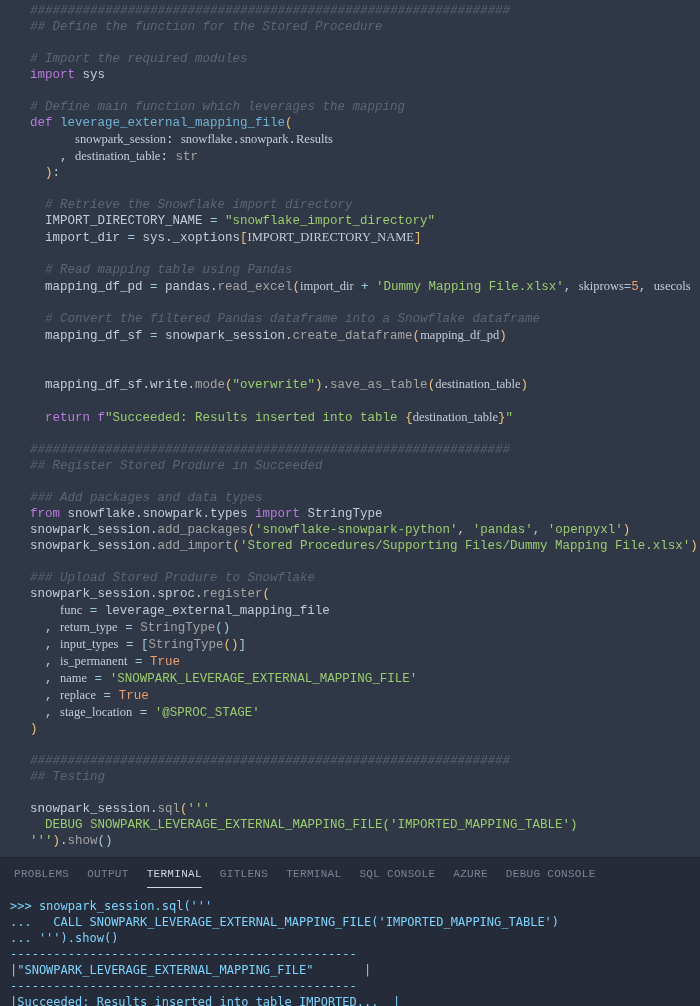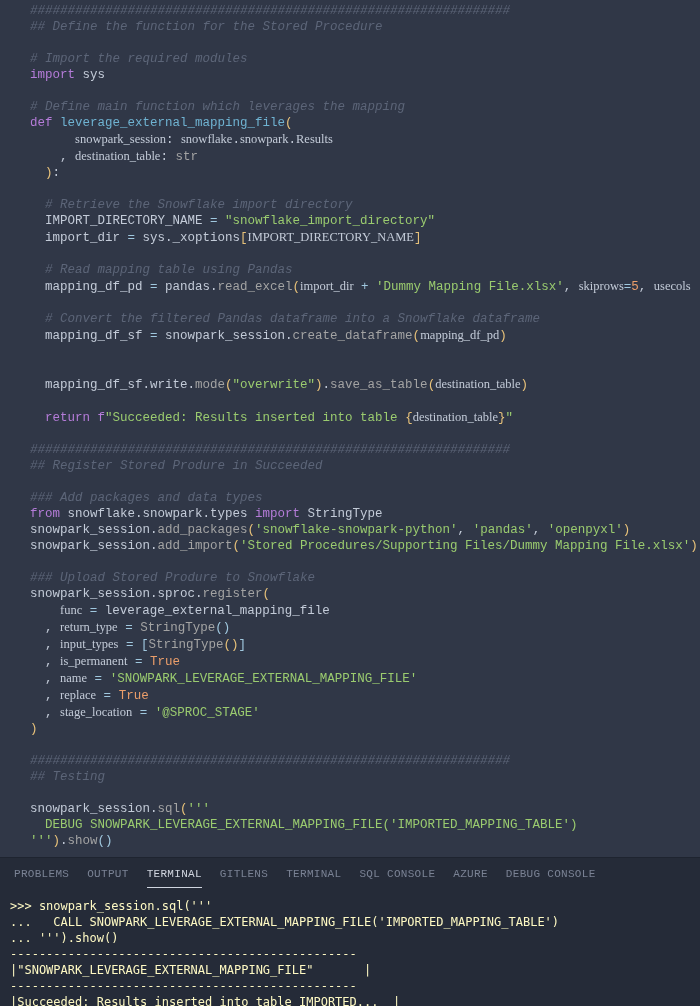--- a/index.html
+++ b/index.html
@@ -18,21 +18,21 @@
   .op { color:#a0c8df; }                     
   .fc { color:#a3a3a3; }                     
   .p  { color:#c3cbd8; }
   .y  { color:#E8C27A; }                     
 
   .panel-tabs { display:flex; gap:18px; padding:10px 14px 6px; background:#252b38; border-top:1px solid #1e2430; font-size:11px; letter-spacing:0.3px; color:#7a8294; }
   .panel-tabs span { cursor:pointer; }
   .panel-tabs .active { color:#d0d5df; border-bottom:1px solid #d0d5df; padding-bottom:7px; }
 
   .terminal { background:#252b38; color:#c8ccd4; font-size:12px; line-height:16px; padding:4px 10px 10px; white-space:pre; font-family:Consolas,monospace; }
-  .terminal .pr { color:#fef9c3; }
+  .terminal .pr { color:#7dd3fc; }
 </style>
 </head>
 <body>
 
 <div class="editor" id="editor">
     <div class="ln">
       <div class="gut"></div>
       <div class="code"><span class="c">################################################################</span></div>
     </div>
     <div class="ln">

